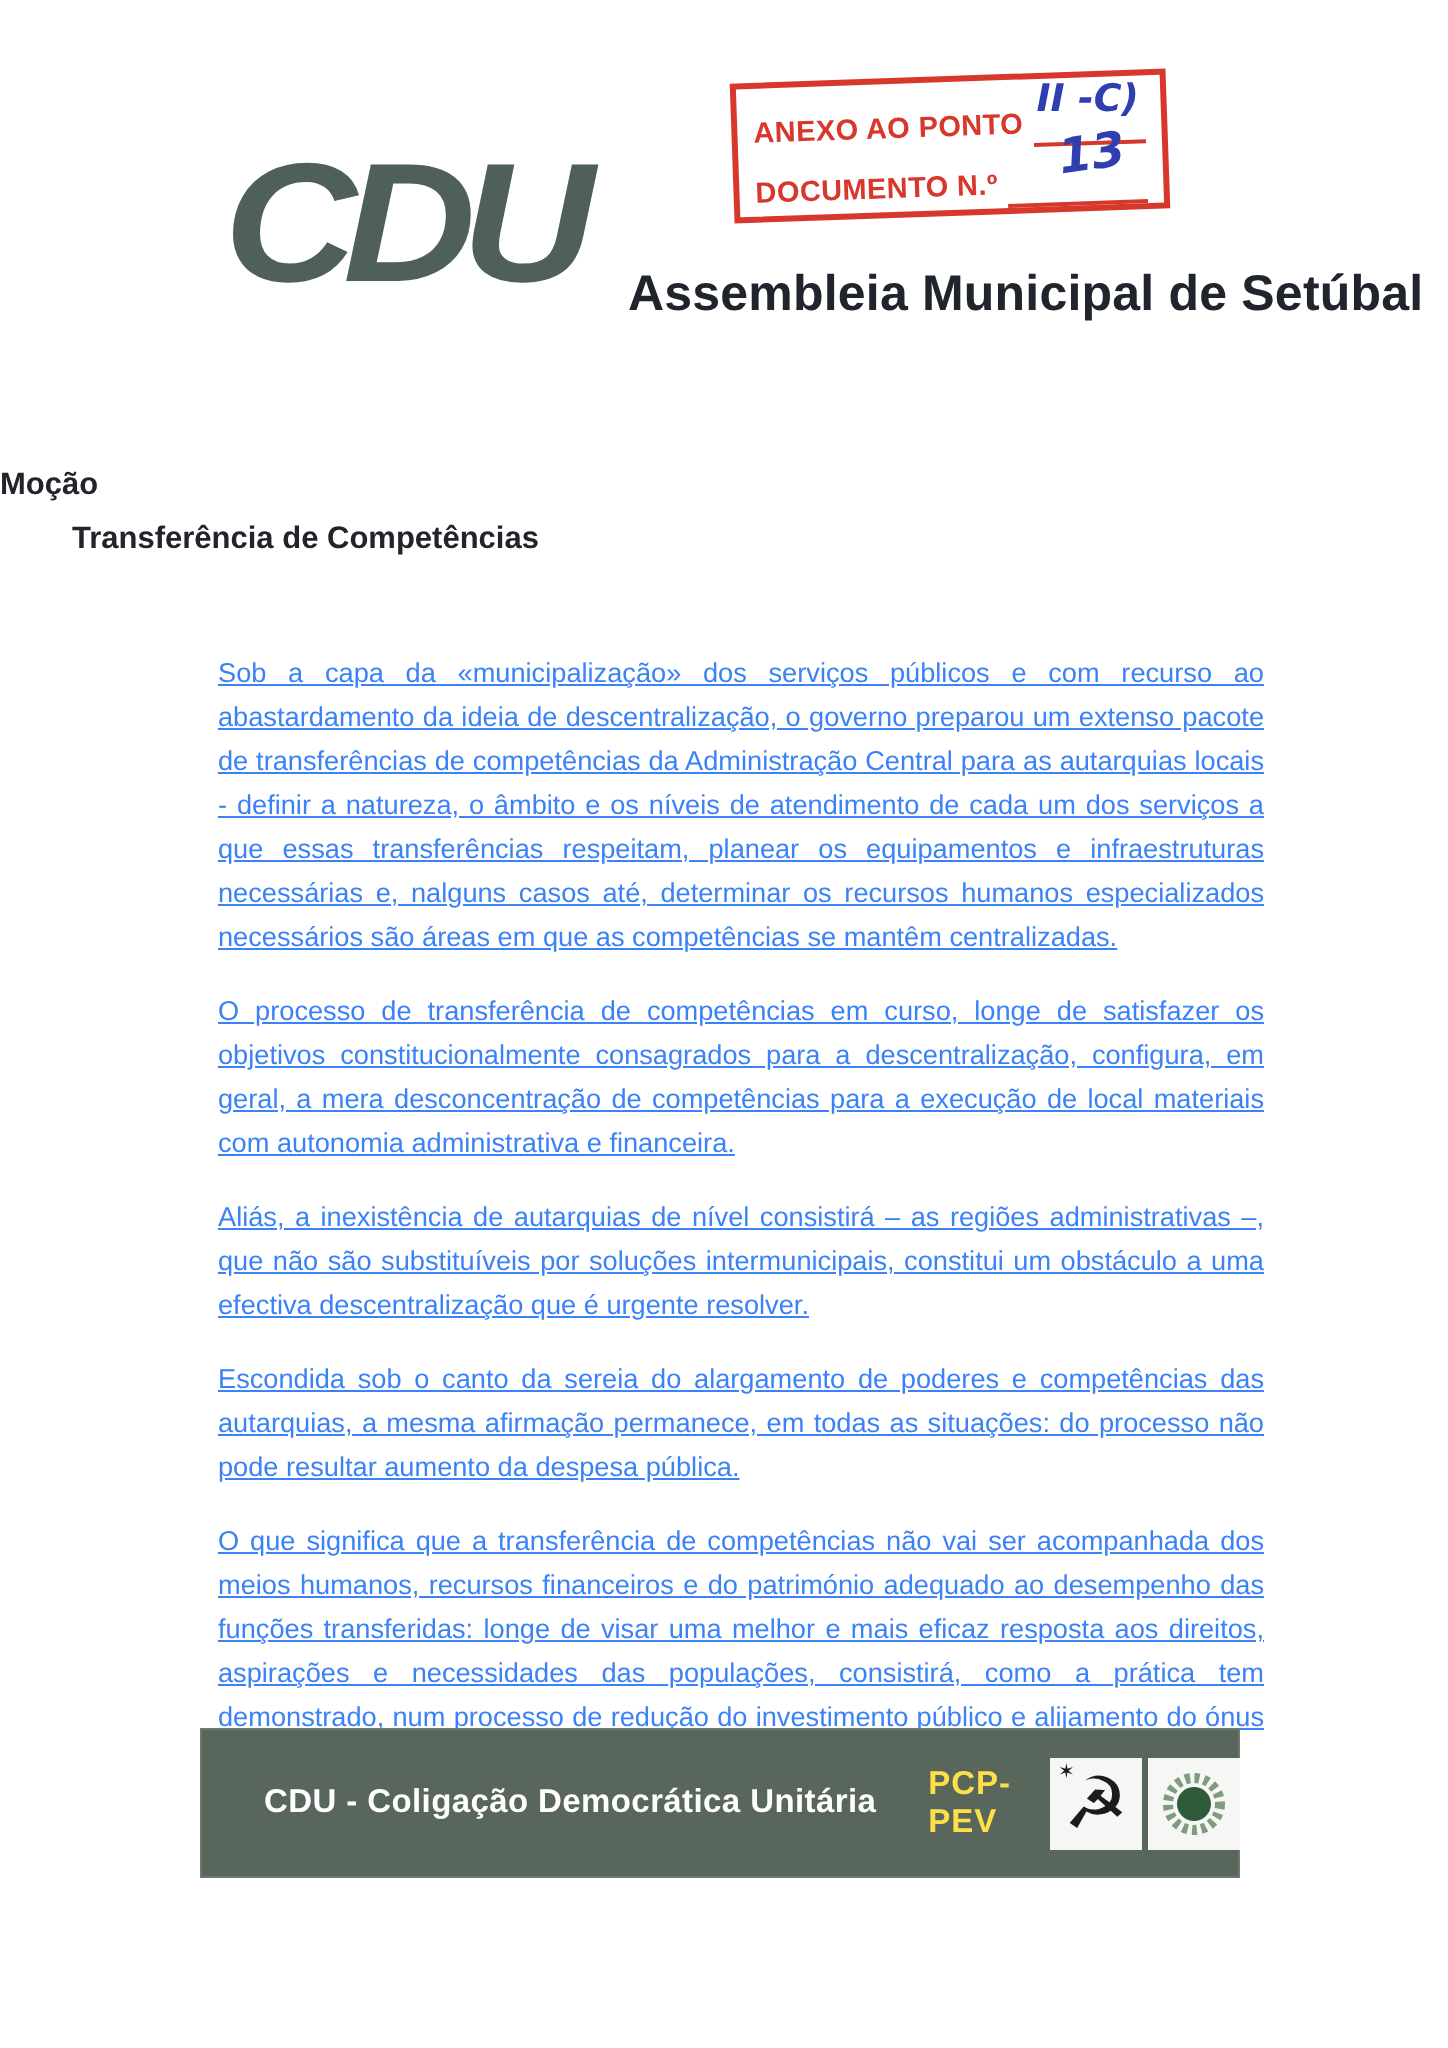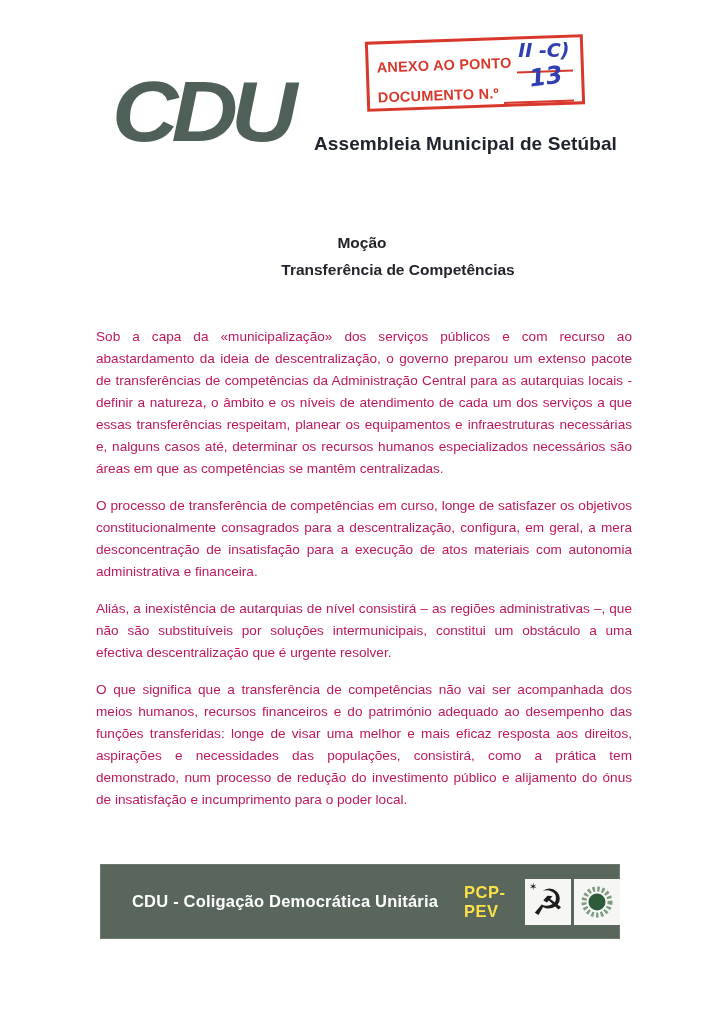--- a/index.html
+++ b/index.html
@@ -62,51 +62,51 @@
     font-style:italic;
     letter-spacing:-7px;
     color:#4f6058;
     font-family:"Liberation Sans", sans-serif;
     transform:scaleY(0.92);
     line-height:1;
   }
   .header-subtitle{
     position:absolute;
     left:314px;top:133px;
-    font-size:19px;
+    font-size:25px;
     font-weight:bold;
     color:#20242c;
     letter-spacing:0.1px;
     text-align:right;
   }
 
   
   .doc-title{
     position:absolute;
     left:0;width:724px;
-    text-align:center;
     font-weight:bold;
     font-size:15.5px;
     color:#23232b;
   }
   .title1{top:234px;}
   .title2{top:261px;padding-left:36px;}
 
   
   .doc-body{
     position:absolute;
     left:92px;top:326px;
     width:540px;
   }
   .doc-body p{
-    margin:0 0 15px 4px;
+    margin:0 0 15px 17px;
     font-size:13.6px;
     line-height:22px;
     text-align:justify;
-    color:#be185d;
+    color:#3b82f6;
+    text-decoration:underline;
   }
 
   
   .footer-banner{
     position:absolute;
     left:100px;top:864px;
     width:520px;height:75px;
     background:#58665c;
     box-shadow:0 0 0 1px #6d7a70 inset;
     display:flex;
@@ -176,22 +176,23 @@
   </div>
 
   <div class="cdu-logo">CDU</div>
   <div class="header-subtitle">Assembleia Municipal de Setúbal</div>
 
   <div class="doc-title title1">Moção</div>
   <div class="doc-title title2">Transferência de Competências</div>
 
   <div class="doc-body">
     <p>Sob a capa da «municipalização» dos serviços públicos e com recurso ao abastardamento da ideia de descentralização, o governo preparou um extenso pacote de transferências de competências da Administração Central para as autarquias locais - definir a natureza, o âmbito e os níveis de atendimento de cada um dos serviços a que essas transferências respeitam, planear os equipamentos e infraestruturas necessárias e, nalguns casos até, determinar os recursos humanos especializados necessários são áreas em que as competências se mantêm centralizadas.</p>
-    <p>O processo de transferência de competências em curso, longe de satisfazer os objetivos constitucionalmente consagrados para a descentralização, configura, em geral, a mera desconcentração de insatisfação para a execução de atos materiais com autonomia administrativa e financeira.</p>
+    <p>O processo de transferência de competências em curso, longe de satisfazer os objetivos constitucionalmente consagrados para a descentralização, configura, em geral, a mera desconcentração de competências para a execução de local materiais com autonomia administrativa e financeira.</p>
     <p>Aliás, a inexistência de autarquias de nível consistirá – as regiões administrativas –, que não são substituíveis por soluções intermunicipais, constitui um obstáculo a uma efectiva descentralização que é urgente resolver.</p>
+    <p>Escondida sob o canto da sereia do alargamento de poderes e competências das autarquias, a mesma afirmação permanece, em todas as situações: do processo não pode resultar aumento da despesa pública.</p>
     <p>O que significa que a transferência de competências não vai ser acompanhada dos meios humanos, recursos financeiros e do património adequado ao desempenho das funções transferidas: longe de visar uma melhor e mais eficaz resposta aos direitos, aspirações e necessidades das populações, consistirá, como a prática tem demonstrado, num processo de redução do investimento público e alijamento do ónus de insatisfação e incumprimento para o poder local.</p>
   </div>
 
   <div class="footer-banner">
     <span class="footer-text">CDU - Coligação Democrática Unitária</span>
     <span class="footer-parties">PCP-PEV</span>
     <span class="footer-logos">
       <span class="logo-box">
         <span class="pcp-star">✶</span>
         <span class="hammer-sickle">☭</span>

